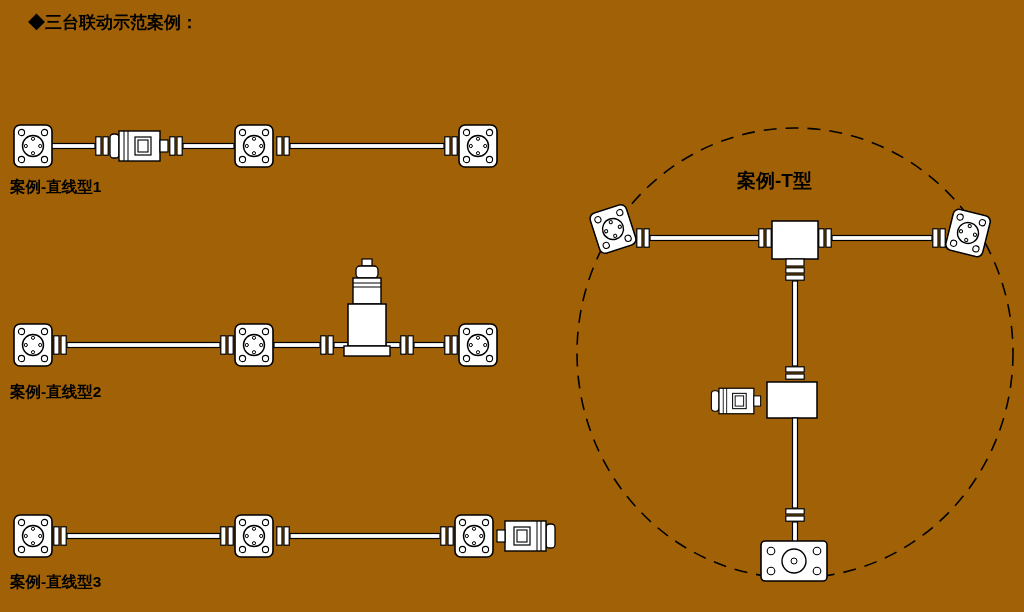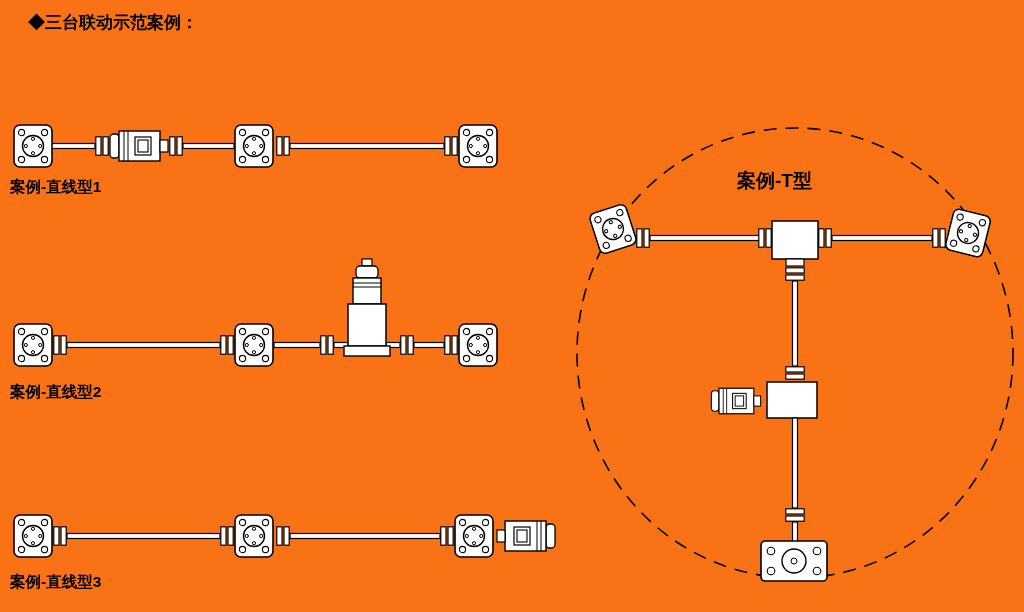--- a/index.html
+++ b/index.html
@@ -1,16 +1,16 @@
 <!DOCTYPE html>
 <html><head>
 <meta charset="utf-8">
 <style>
   html,body{margin:0;padding:0;background:#fff;}
-  .canvas{position:relative;width:1024px;height:612px;background:#f97316;overflow:hidden;
+  .canvas{position:relative;width:1024px;height:612px;background:#a16207;overflow:hidden;
           font-family:"Liberation Sans",sans-serif;}
   svg text{fill:#000;font-family:"Liberation Sans",sans-serif;}
   .t-title{font-size:17px;font-weight:bold;}
   .t-label{font-size:15.5px;font-weight:bold;}
   .t-tlabel{font-size:19px;font-weight:bold;}
 </style>
 </head>
 <body>
 
 <div class="canvas">

